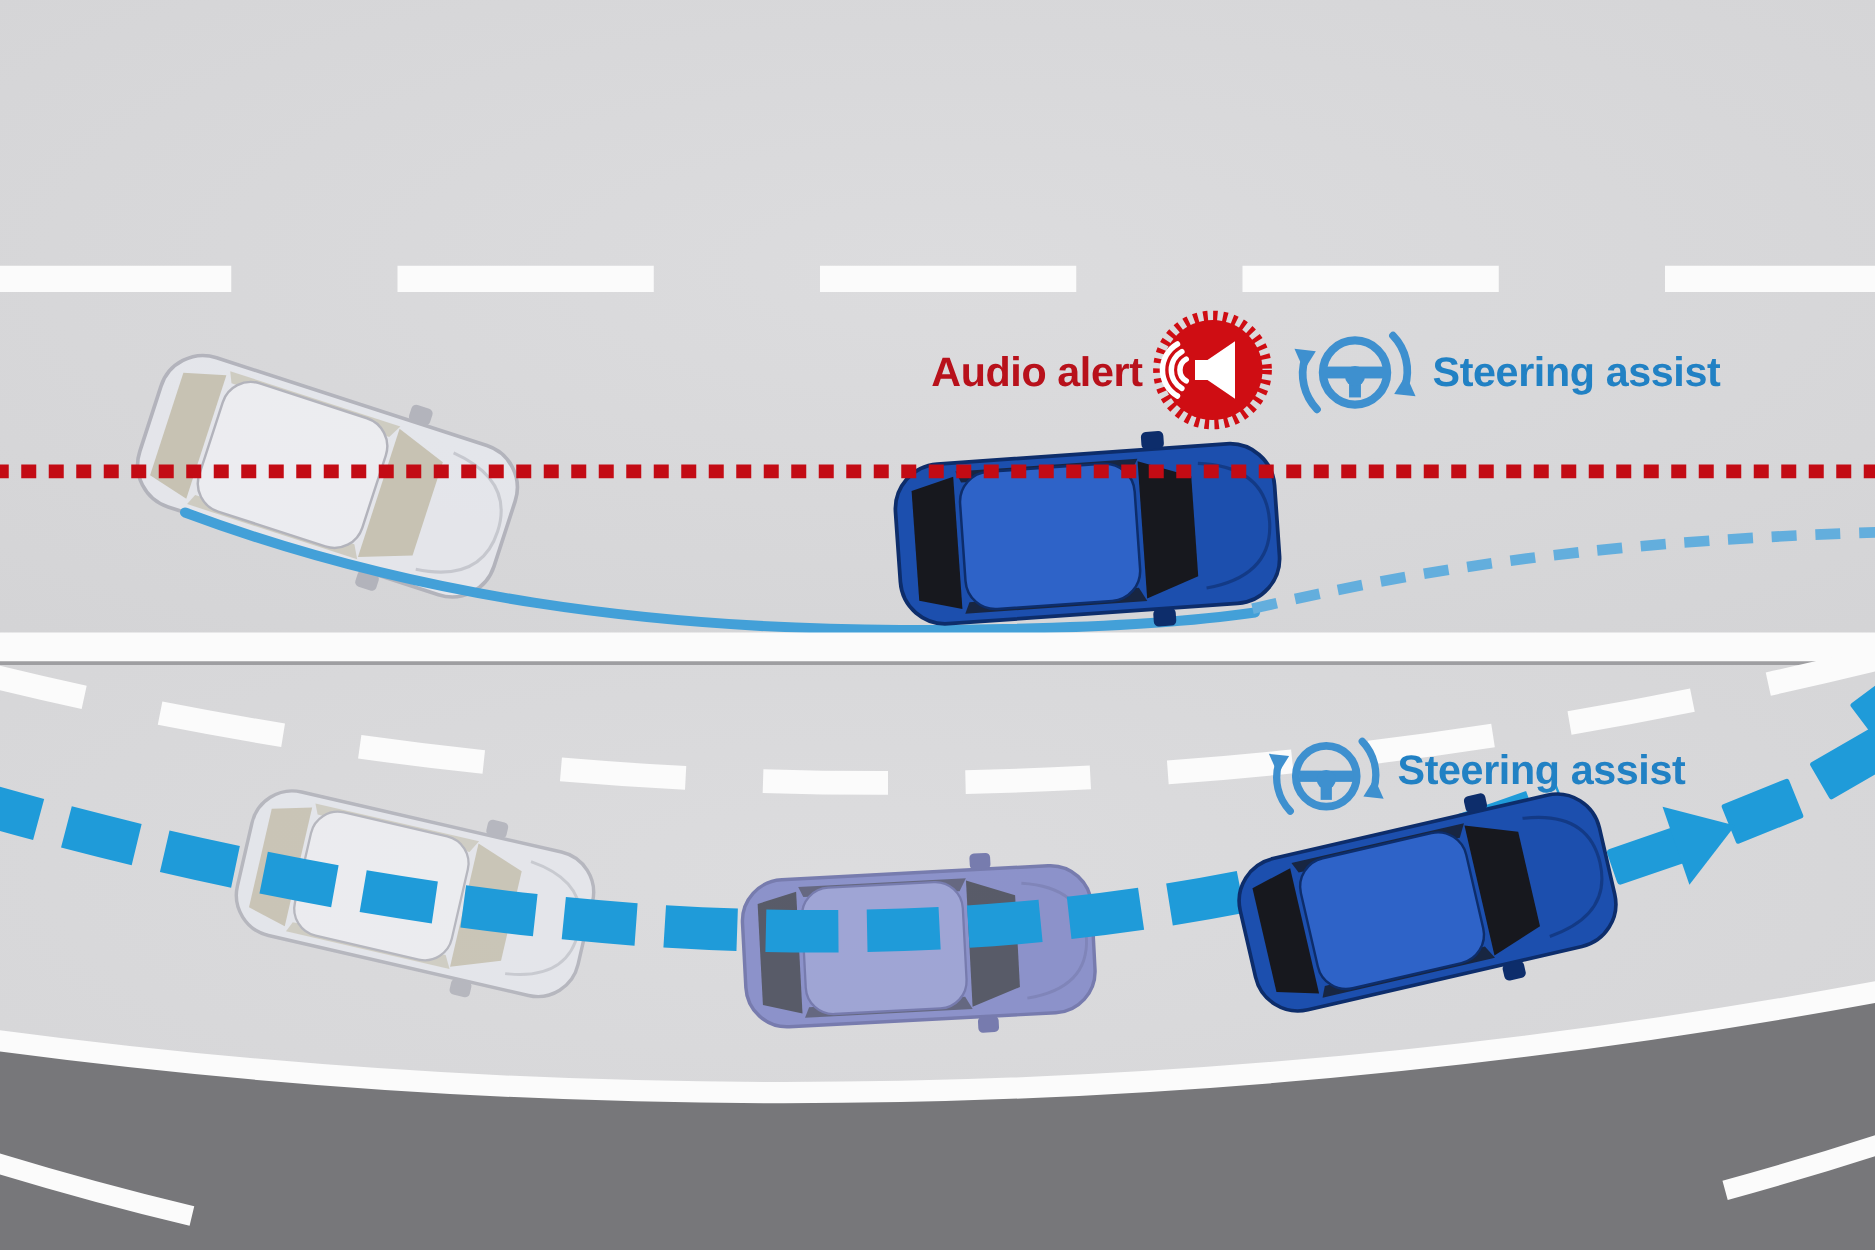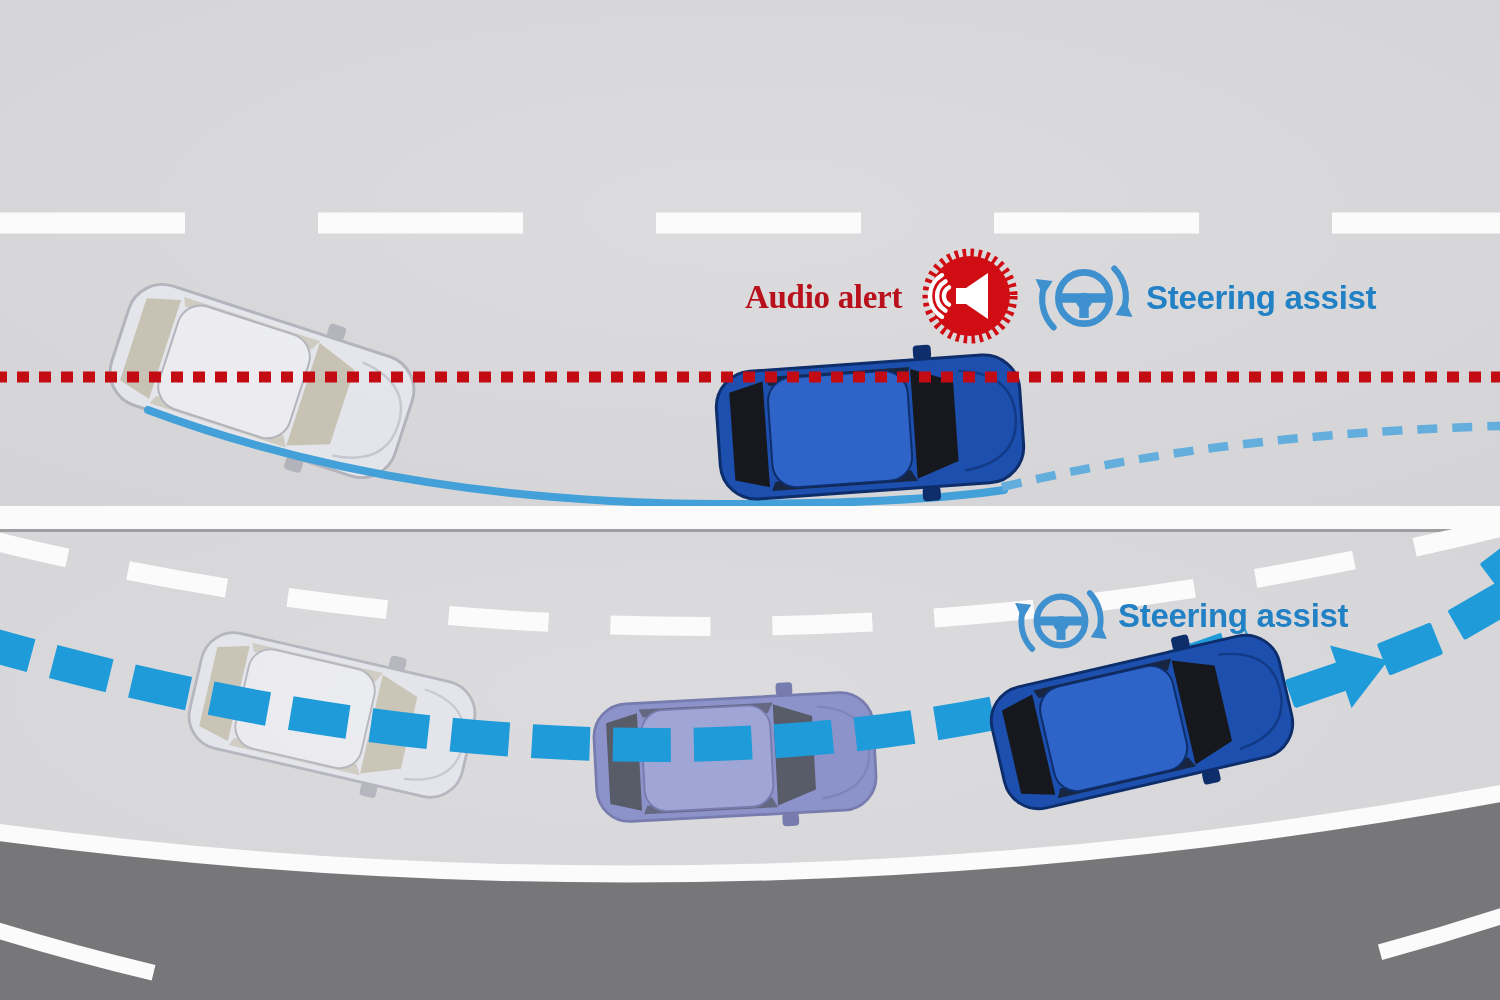--- a/index.html
+++ b/index.html
@@ -1,21 +1,21 @@
 <!DOCTYPE html>
 <html style="--road-light: #d3d3d5; --road-light-hi: #dcdcde; --road-dark: #77777a; --lane-white: #fbfbfb; --divider-white: #fbfbfb; --divider-edge: #9e9ea1; --red-line: #c30b14; --red-text: #b8111b; --red-burst: #cf0d13; --blue-text: #2181c4; --blue-icon: #3e90cf; --path-blue-thick: #1f9bd9; --path-blue-thin: #63aedd; --path-blue-solid: #43a0d8; --car-blue-body: #1c4fae; --car-blue-roof: #2e63c8; --car-blue-stroke: #0d2d6b; --car-glass-dark: #17181e; --ghost-body: #e8eaf0; --ghost-roof: #f2f3f7; --ghost-glass: #c3bda9; --ghost-stroke: #a9aab4; --mid-body: #8289c8; --mid-roof: #979ed4; --mid-glass: #474a59; --mid-stroke: #6a6fa8;"><head>
 <meta charset="utf-8">
 <style>
   html,body{margin:0;padding:0;background:#222;}
   .stage{position:relative;width:1500px;height:1000px;overflow:hidden;
          font-family:"Liberation Sans",sans-serif;background:var(--road-light,#d4d4d6);}
   .scene{position:absolute;left:0;top:0;width:1500px;height:1000px;display:block;}
   .label{position:absolute;font-weight:700;font-size:33px;line-height:1;
          letter-spacing:-0.3px;white-space:nowrap;}
-  .label.red{color:var(--red-text,#b8111b);font-family:Liberation Serif, serif;}
+  .label.red{color:var(--red-text,#b8111b);}
   .label.blue{color:var(--blue-text,#2181c4);}
   .lbl-audio{left:745px;top:281px;}
   .lbl-steer-top{left:1146px;top:281px;}
   .lbl-steer-bottom{left:1118px;top:599px;}
 </style>
 </head>
 <body>
 
 <div class="stage">
 

